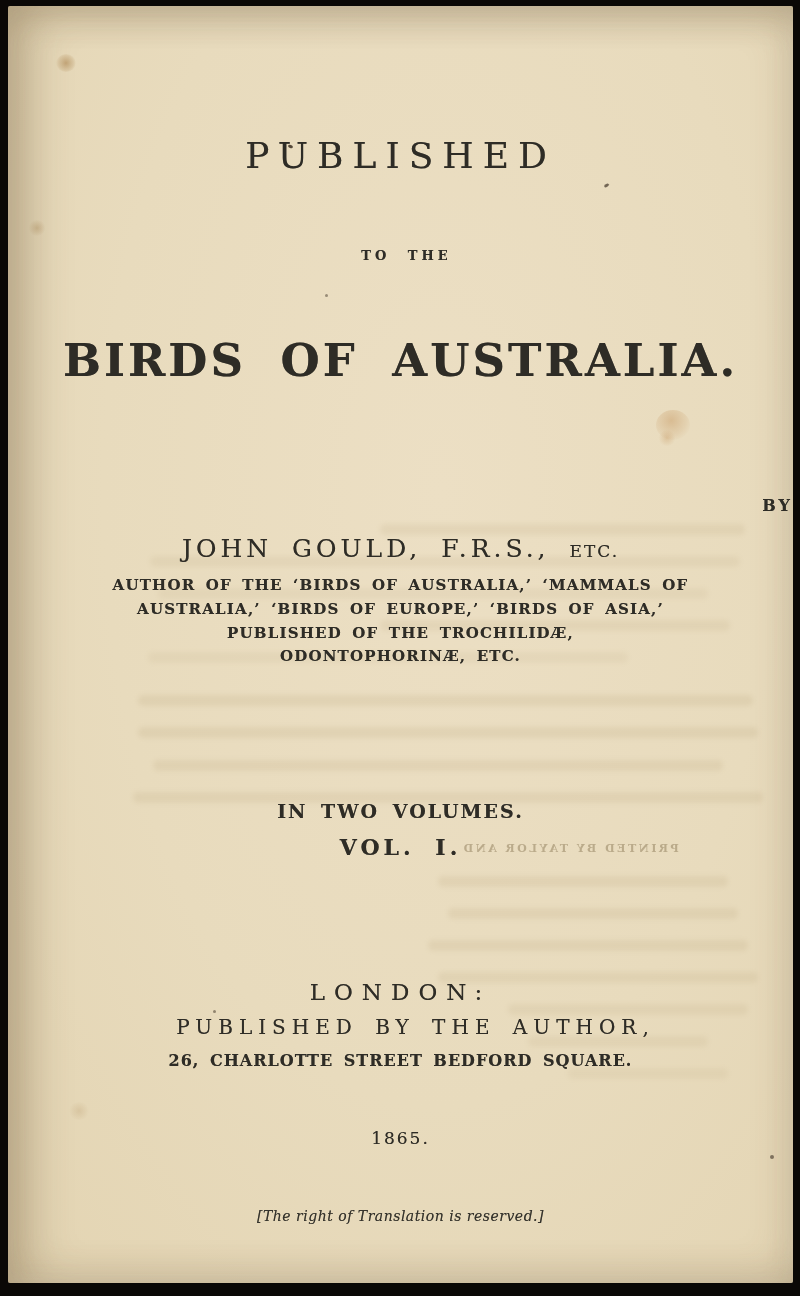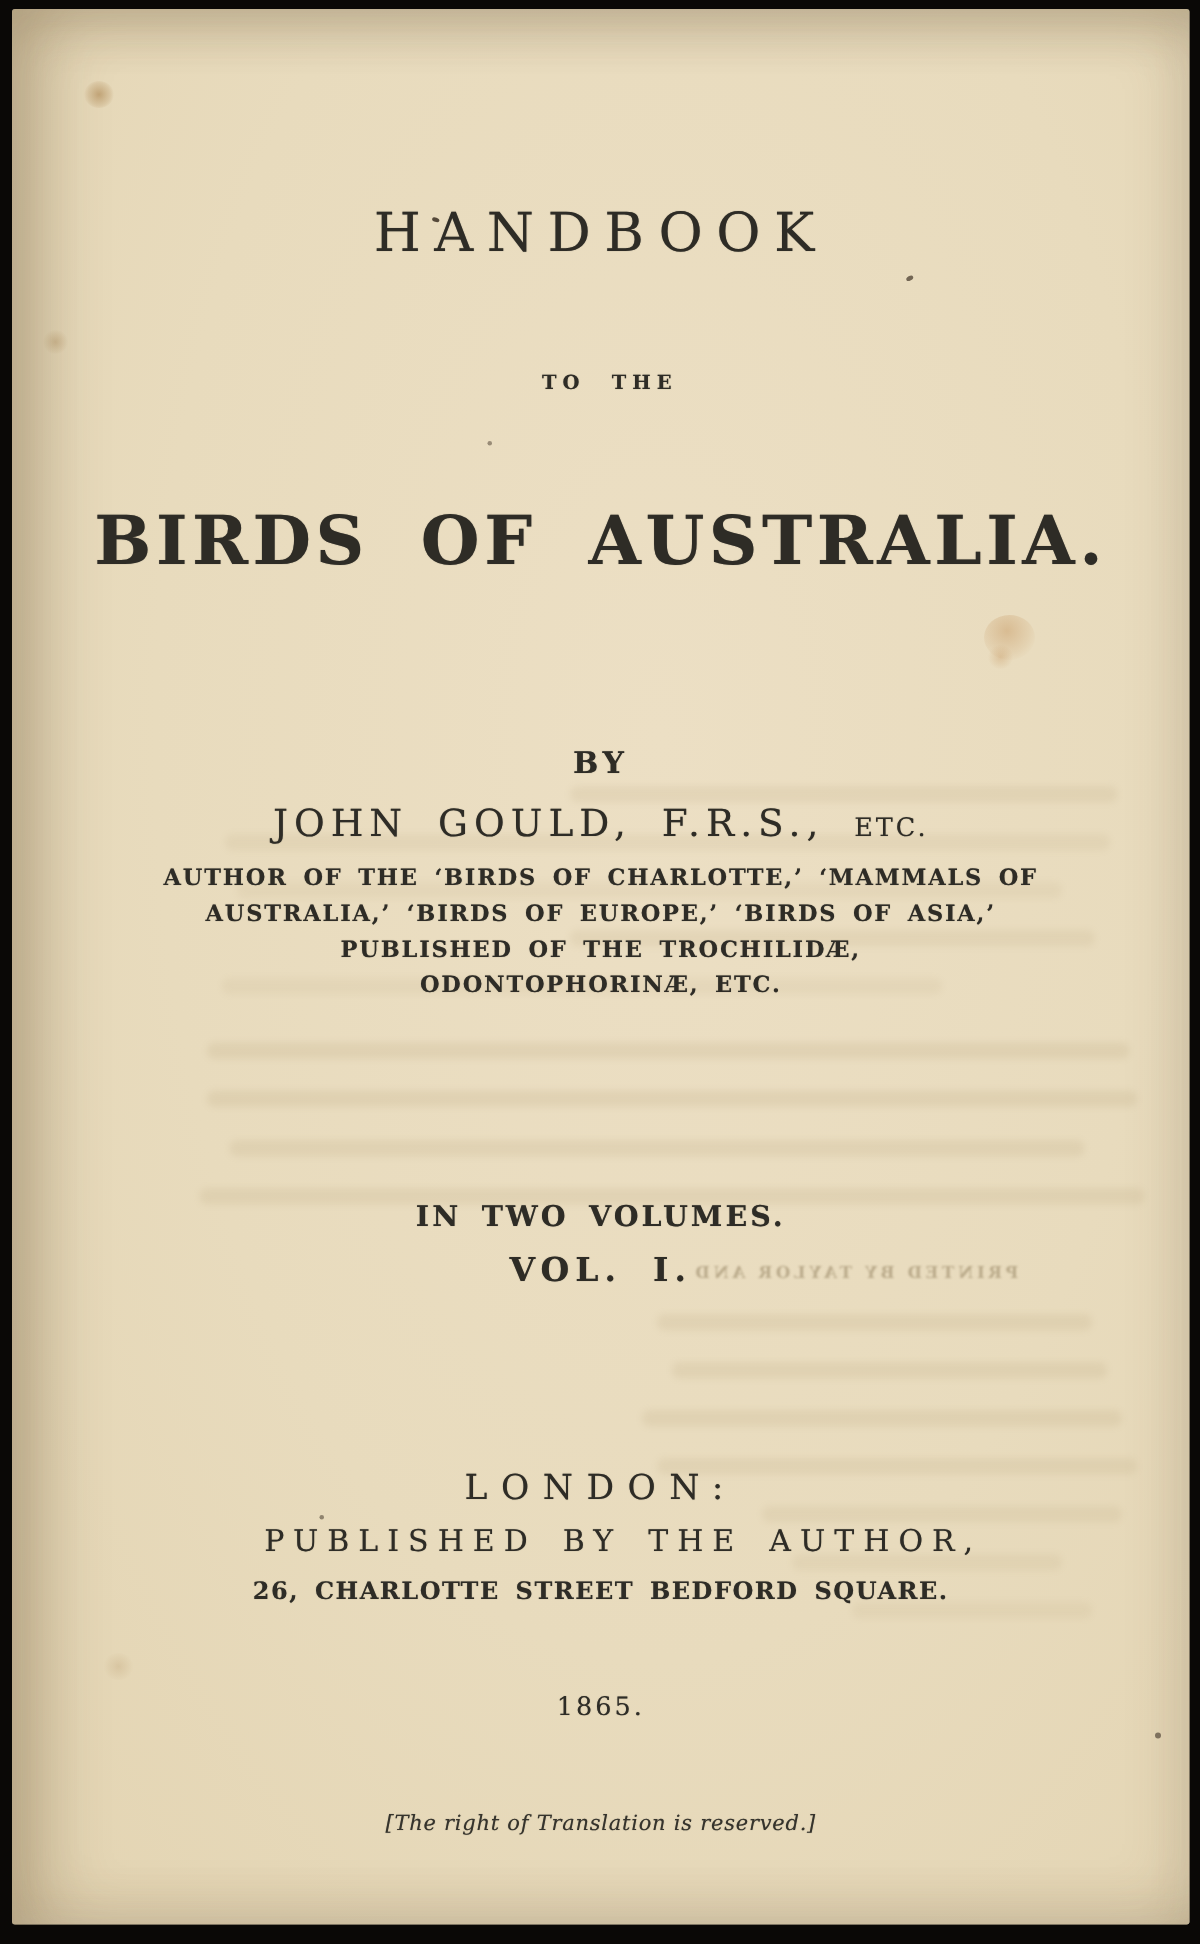--- a/index.html
+++ b/index.html
@@ -21,21 +21,21 @@
       inset 0 16px 30px rgba(88,66,34,0.10),
       inset -4px -4px 18px rgba(255,250,235,0.25);
   }
   .content{position:absolute;inset:0;padding-left:16px;}
   .tline{position:absolute;left:0;right:0;text-align:center;color:#2e2c26;line-height:1;
          text-shadow:0 0 0.6px rgba(46,44,38,0.55);white-space:nowrap;}
 
   .half-title   {top:132px;font-size:36px;letter-spacing:9px;word-spacing:4px;font-weight:500;}
   .series-line  {top:243px;font-size:13px;font-weight:bold;letter-spacing:4px;word-spacing:9px;padding-left:12px;}
   .main-title   {top:332px;font-size:45px;font-weight:bold;letter-spacing:3px;word-spacing:16px;}
-  .byline       {top:492px;font-size:20px;font-weight:bold;letter-spacing:3px;}
+  .byline       {top:492px;font-size:16px;font-weight:bold;letter-spacing:3px;text-align:right;}
   .author-line  {top:530px;font-size:25px;letter-spacing:4px;word-spacing:8px;}
   .author-line .etc{font-size:17px;letter-spacing:2px;}
   .credits      {top:568px;font-size:15px;font-weight:bold;letter-spacing:1.2px;word-spacing:4px;}
   .credits div  {line-height:23.8px;}
   .edition-line {top:796px;font-size:19px;font-weight:600;letter-spacing:2px;word-spacing:5px;}
   .volume-line  {top:830px;font-size:22px;font-weight:600;letter-spacing:4px;word-spacing:9px;}
   .imprint-city {top:975px;font-size:23px;letter-spacing:9px;}
   .imprint-pub  {top:1011px;font-size:20px;font-weight:500;letter-spacing:6px;word-spacing:5px;margin-left:30px;}
   .imprint-addr {top:1047px;font-size:16px;font-weight:bold;letter-spacing:1px;word-spacing:4px;}
   .imprint-year {top:1080px;font-size:17px;letter-spacing:2px;margin-top:44px;}
@@ -99,32 +99,32 @@
     <div class="stain stain-c"></div>
     <div class="stain stain-d"></div>
     <div class="stain stain-e"></div>
     <div class="speck speck-1"></div>
     <div class="speck speck-2"></div>
     <div class="speck speck-3"></div>
     <div class="speck speck-4"></div>
     <div class="speck speck-5"></div>
 
     <div class="content">
-      <div class="tline half-title">HANDBOOK</div>
+      <div class="tline half-title">PUBLISHED</div>
 
       <div class="tline series-line">TO THE</div>
 
       <div class="tline main-title">BIRDS  OF  AUSTRALIA.</div>
 
       <div class="tline byline">BY</div>
 
       <div class="tline author-line"><span>JOHN GOULD, F.R.S., </span><span class="etc">ETC.</span></div>
 
       <div class="tline credits">
-        <div>AUTHOR OF THE ‘BIRDS OF CHARLOTTE,’ ‘MAMMALS OF</div>
+        <div>AUTHOR OF THE ‘BIRDS OF AUSTRALIA,’ ‘MAMMALS OF</div>
         <div>AUSTRALIA,’ ‘BIRDS OF EUROPE,’ ‘BIRDS OF ASIA,’</div>
         <div>PUBLISHED OF THE TROCHILIDÆ,</div>
         <div>ODONTOPHORINÆ, ETC.</div>
       </div>
 
       <div class="tline volume-line">VOL. I.</div>
 
       <div class="tline edition-line">IN TWO VOLUMES.</div>
 
       <div class="tline imprint-city">LONDON:</div>

